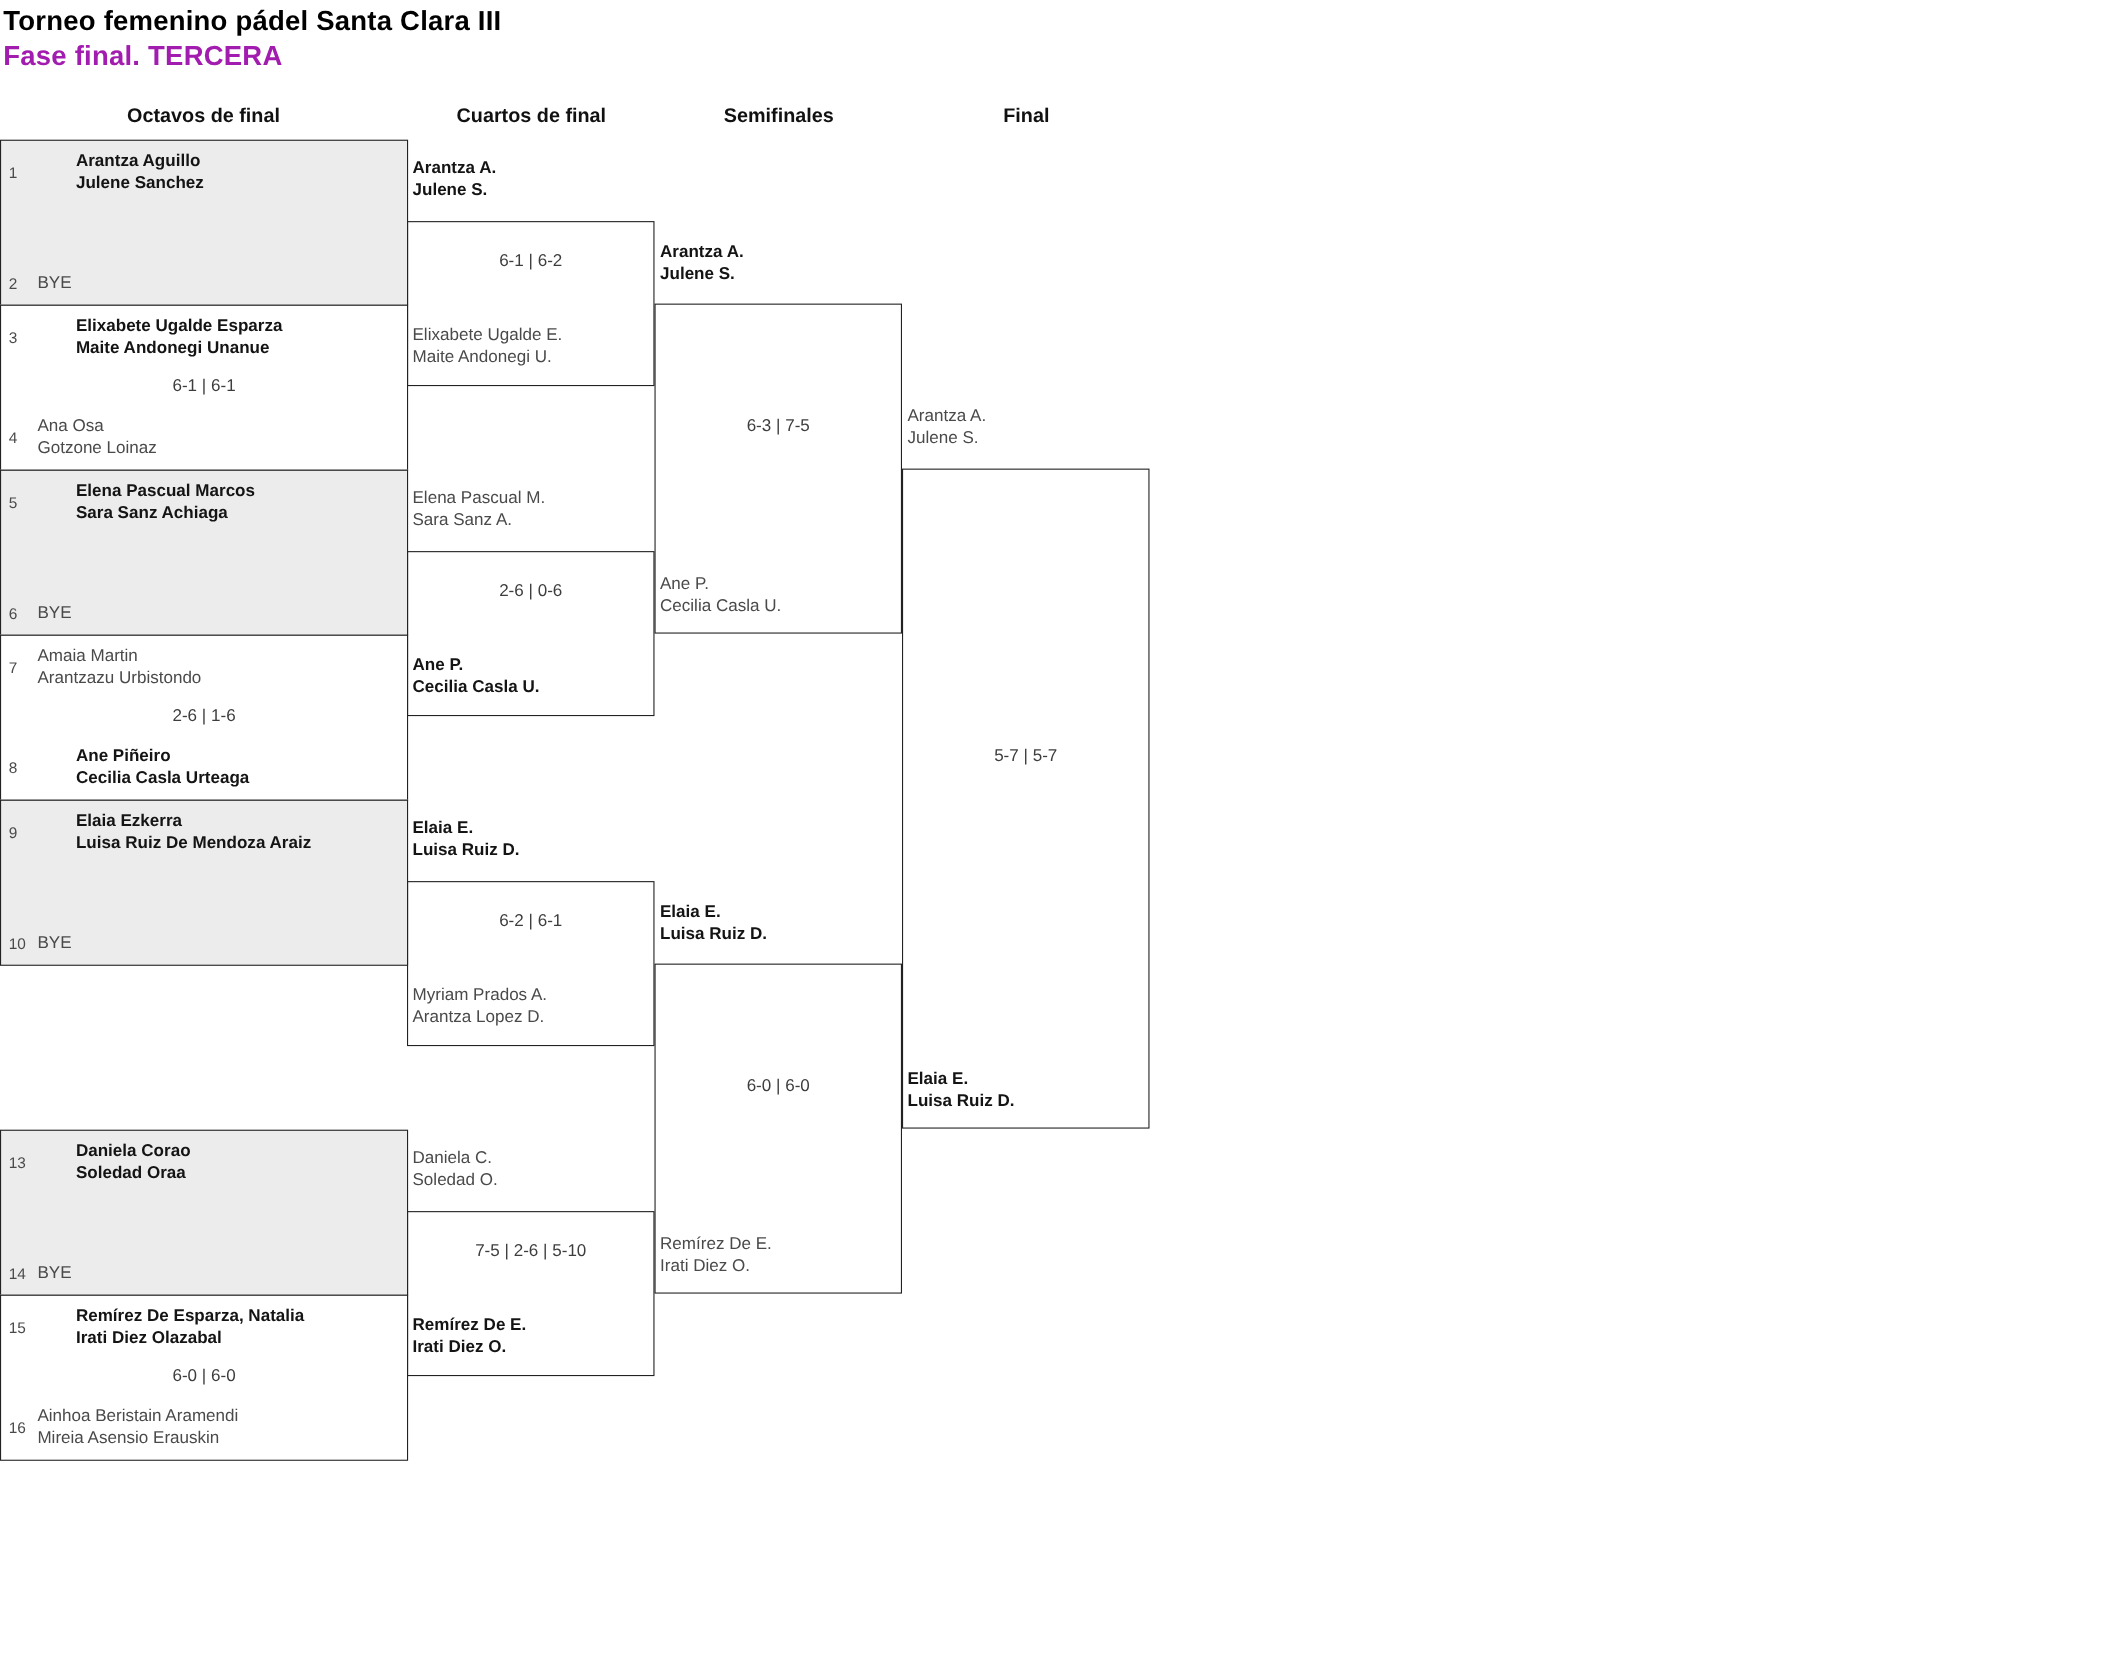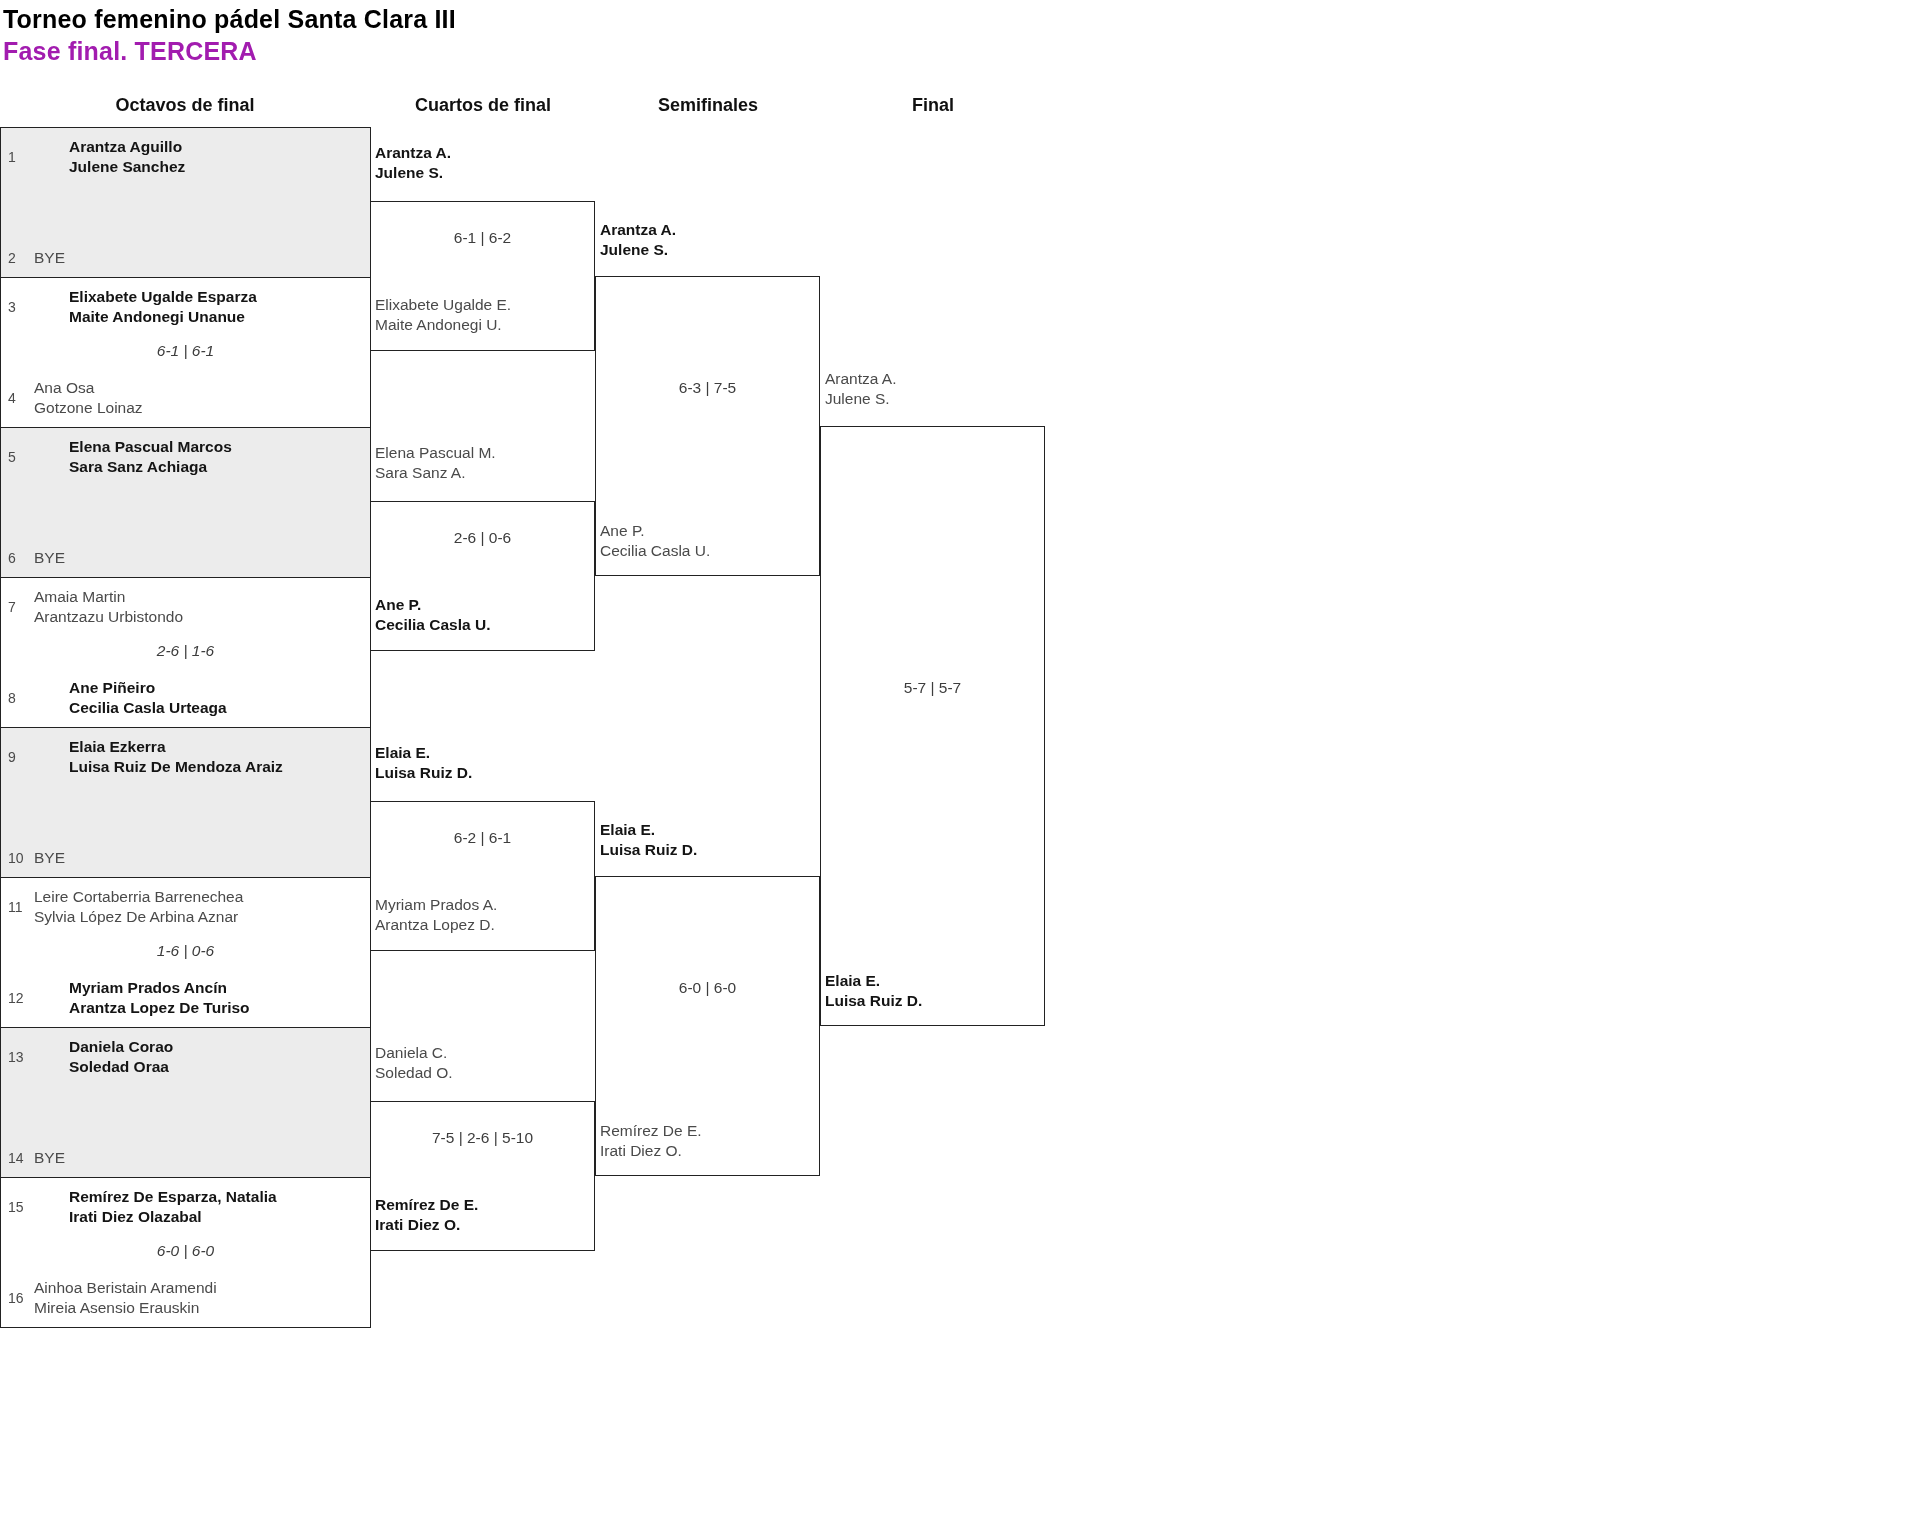--- a/index.html
+++ b/index.html
@@ -10,21 +10,21 @@
   .colhead{position:absolute;top:95px;transform:translateX(-50%);font-size:18px;font-weight:600;color:#111;white-space:nowrap;}
   
   .obox{position:absolute;left:0;width:371px;height:151px;border:1px solid #222;box-sizing:border-box;background:#fff;}
   .obox.grey{background:#ececec;}
   .prow{position:absolute;left:7px;right:6px;display:flex;align-items:center;gap:6px;}
   .p1{top:9px;}
   .p2{bottom:9px;}
   .seed{flex:0 0 20px;font-size:14px;color:#4a4a4a;}
   .team{font-size:15.5px;line-height:20px;color:#4a4a4a;white-space:pre-line;}
   .team.w{font-weight:700;color:#141414;margin-left:35px;}
-  .oscore{position:absolute;left:0;right:0;top:64px;text-align:center;font-size:15.5px;color:#3d3d3d;font-style:italic;}
+  .oscore{position:absolute;left:0;right:0;top:64px;text-align:center;font-size:15.5px;color:#3d3d3d;}
   
   .rect{position:absolute;border:1px solid #222;box-sizing:border-box;}
   .r2team{position:absolute;font-size:15.5px;line-height:20px;color:#4a4a4a;white-space:pre-line;}
   .r2team.w{font-weight:700;color:#141414;}
   .rscore{position:absolute;width:225px;text-align:center;font-size:15.5px;color:#3d3d3d;}
 </style>
 </head>
 <body>
 
 <div class="canvas">
@@ -90,33 +90,20 @@
   <div class="obox grey" style="top:727px">
     <div class="prow p1">
         <span class="seed">9</span>
         <div class="team w">Elaia Ezkerra
 Luisa Ruiz De Mendoza Araiz</div>
       </div>
     <div class="oscore"></div>
     <div class="prow p2">
         <span class="seed">10</span>
         <div class="team">BYE</div>
-      </div>
-  </div>
-  <div class="obox" style="top:877px">
-    <div class="prow p1">
-        <span class="seed">11</span>
-        <div class="team">Leire Cortaberria Barrenechea
-Sylvia López De Arbina Aznar</div>
-      </div>
-    <div class="oscore">1-6 | 0-6</div>
-    <div class="prow p2">
-        <span class="seed">12</span>
-        <div class="team w">Myriam Prados Ancín
-Arantza Lopez De Turiso</div>
       </div>
   </div>
   <div class="obox grey" style="top:1027px">
     <div class="prow p1">
         <span class="seed">13</span>
         <div class="team w">Daniela Corao
 Soledad Oraa</div>
       </div>
     <div class="oscore"></div>
     <div class="prow p2">

